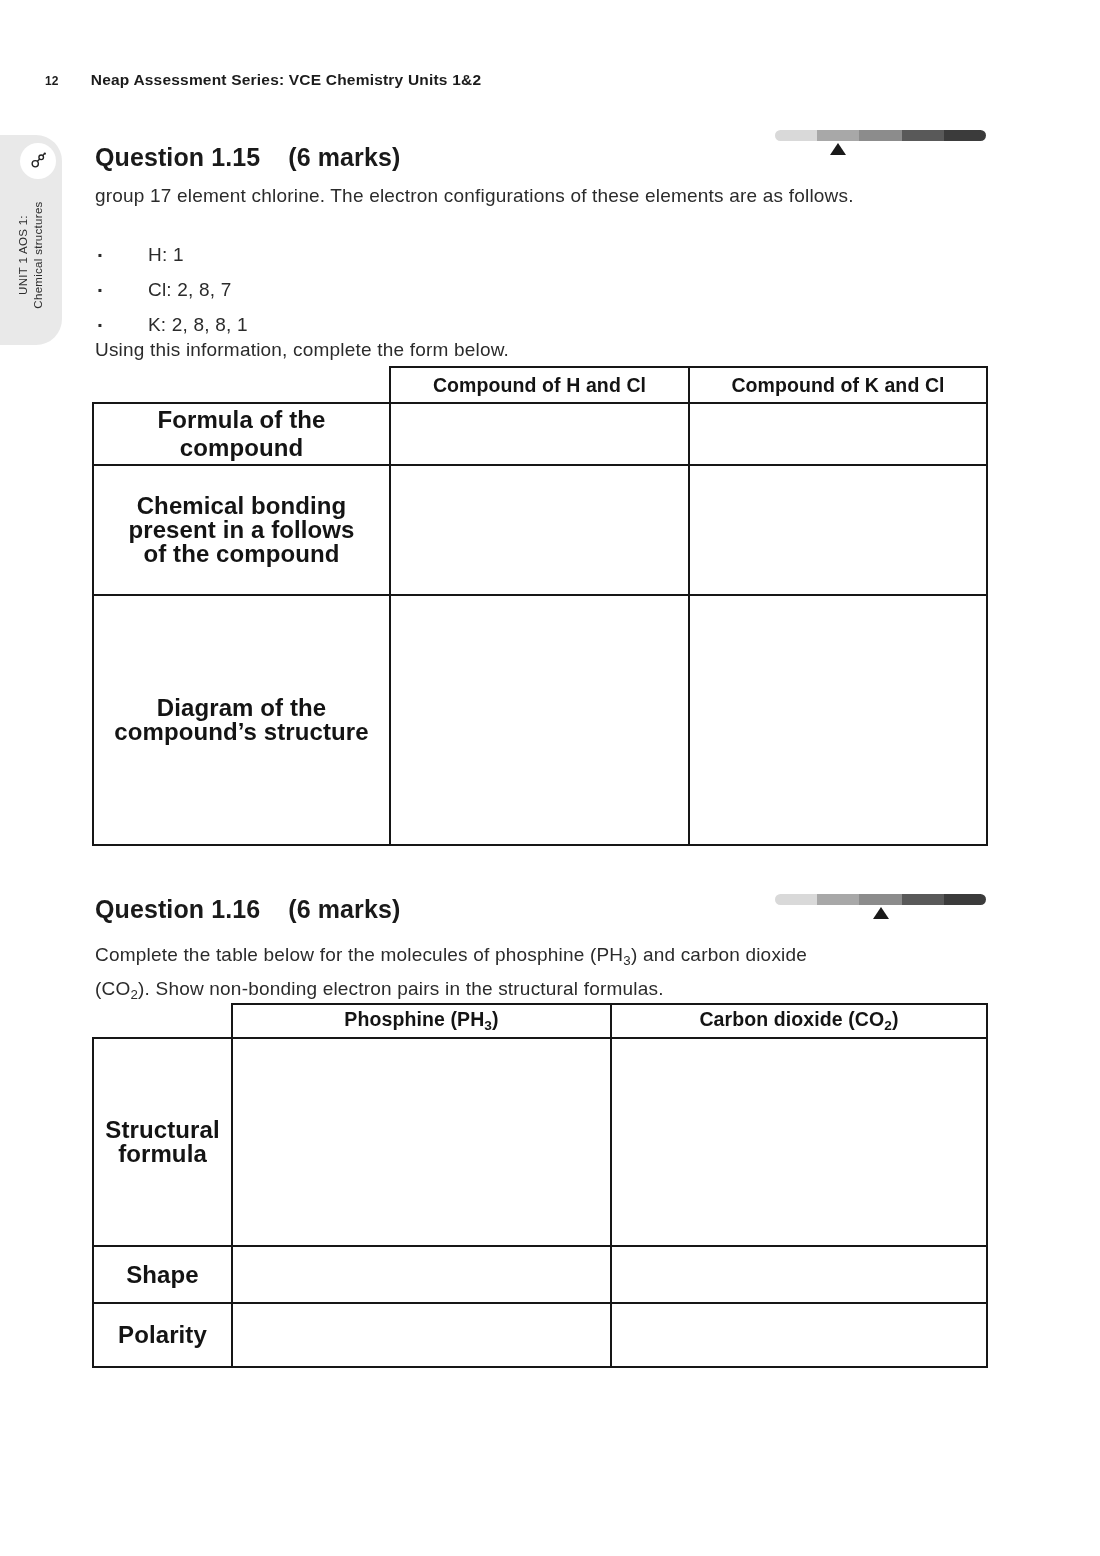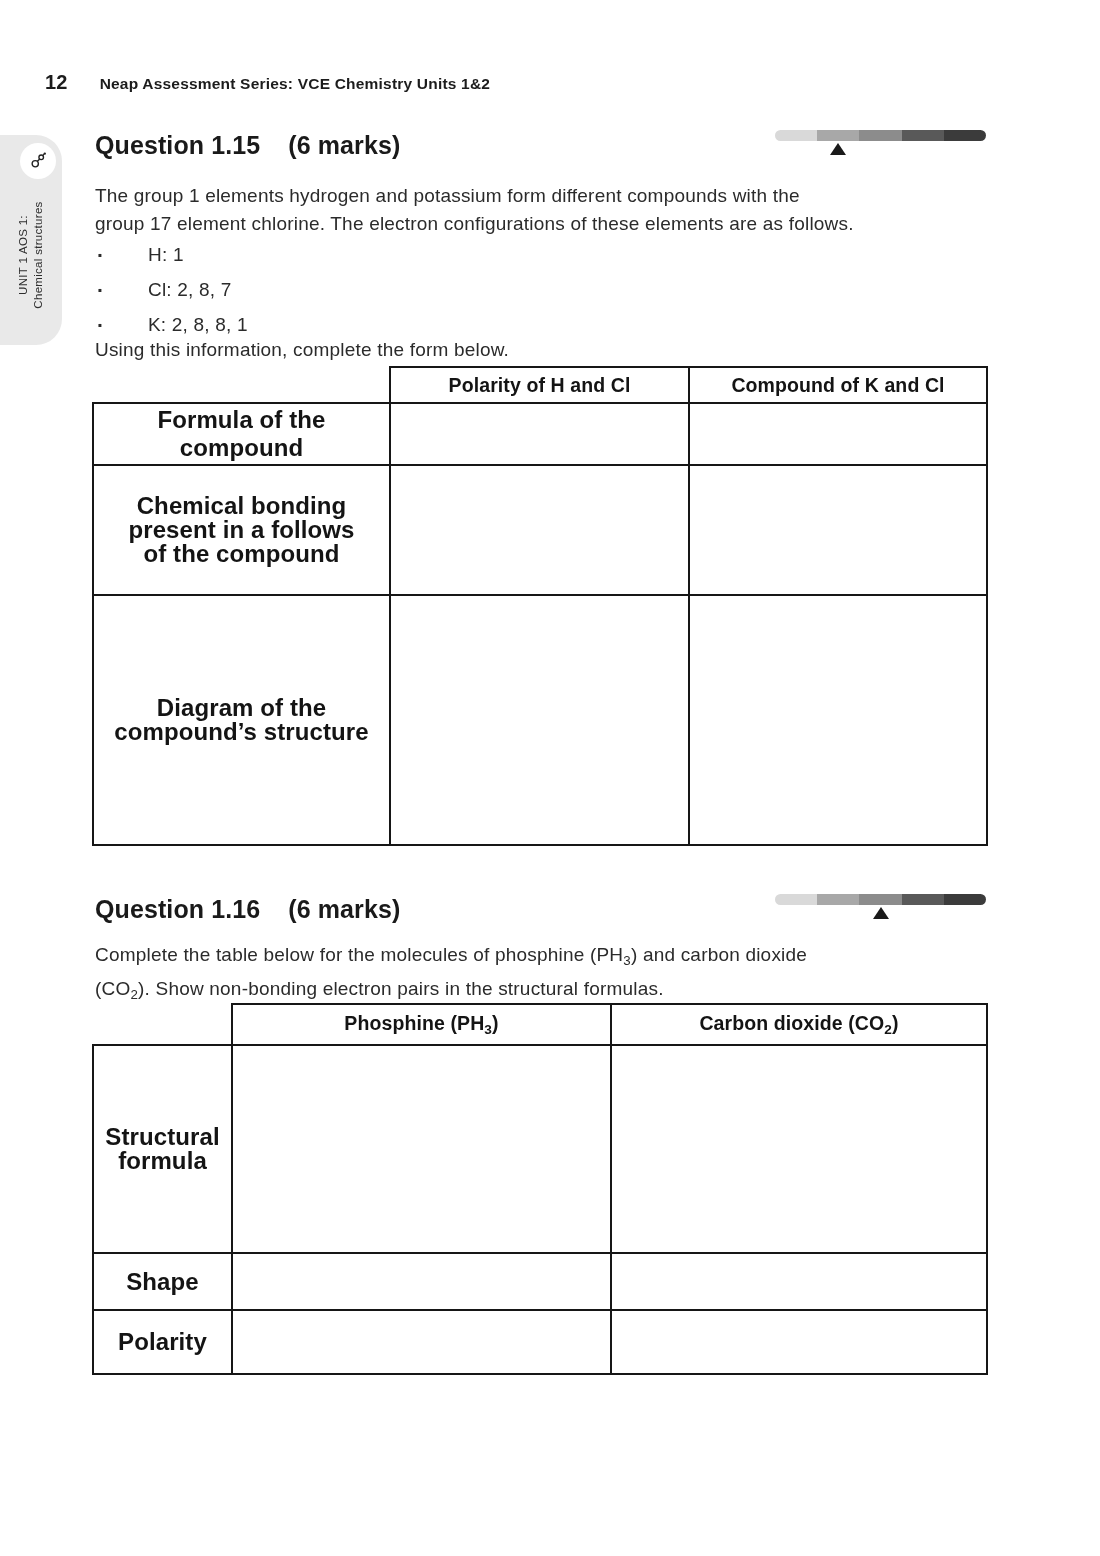--- a/index.html
+++ b/index.html
@@ -9,21 +9,21 @@
   .page {
     position: relative;
     width: 1100px;
     height: 1556px;
     background: #ffffff;
     overflow: hidden;
   }
 
   
   .run-head { position:absolute; top:71px; left:45px; display:flex; align-items:baseline; }
-  .page-num { font-size:20px; font-weight:700; color:#1c1c1c; letter-spacing:.2px; }
+  .page-num { font-size:12px; font-weight:700; color:#1c1c1c; letter-spacing:.2px; }
   .run-title { margin-left:32px; font-size:15.5px; font-weight:700; color:#1c1c1c; letter-spacing:.2px; }
 
   
   .side-tab {
     position:absolute; left:0; top:135px; width:62px; height:210px;
     border-radius:0 26px 26px 0;
   }
   .side-circle {
     position:absolute; left:20px; top:8px; width:36px; height:36px;
     background:#ffffff; border-radius:50%;
@@ -109,38 +109,37 @@
         <line x1="17.2" y1="6.1" x2="18.6" y2="4.6" stroke="#222" stroke-width="1.3"></line>
         <circle cx="19.4" cy="3.9" r="1.3" fill="#222"></circle>
       </svg>
     </div>
     <div class="side-label">
       <span>UNIT 1 AOS 1:</span>
       <span>Chemical structures</span>
     </div>
   </div>
 
-  <div class="q-heading" style="top:131px;">
+  <div class="q-heading" style="top:143px;">
     <span>Question 1.15</span>
     <span>(6 marks)</span>
   </div>
 
   <div class="diffbar" style="top:130px;">
     <div class="diff-track">
         <div class="diff-seg" style="background: rgb(217, 217, 217);"></div>
         <div class="diff-seg" style="background: rgb(168, 168, 168);"></div>
         <div class="diff-seg" style="background: rgb(140, 140, 140);"></div>
         <div class="diff-seg" style="background: rgb(89, 89, 89);"></div>
         <div class="diff-seg" style="background: rgb(59, 59, 59);"></div>
       </div>
     <div class="diff-pointer" style="left: 30%; border-bottom-color: rgb(26, 26, 26);"></div>
   </div>
 
   <div class="body-text" style="top:182px;">
-    <span class="block">The group 1 elements hydrogen and potassium form different compounds with the</span>
     <span class="block">group 17 element chlorine. The electron configurations of these elements are as follows.</span>
   </div>
 
   <ul class="bullet-list" style="top:237px;">
     <li>
         <span>H: 1</span>
       </li>
     <li>
         <span>Cl: 2, 8, 7</span>
       </li>
@@ -155,21 +154,21 @@
 
   <table class="t1">
     <colgroup>
         <col style="width:297px">
         <col style="width:299px">
         <col style="width:298px">
       </colgroup>
     <tbody>
         <tr style="height:36px;">
       <td class="no-cell"></td>
-      <th class="hdr-cell">Polarity of H and Cl</th>
+      <th class="hdr-cell">Compound of H and Cl</th>
       <th class="hdr-cell">Compound of K and Cl</th>
     </tr>
     <tr style="height:58px;">
       <th>Formula of the compound</th>
       <td></td>
       <td></td>
     </tr>
     <tr style="height:130px;">
       <th>
         <span class="lbl-line">Chemical bonding</span>
@@ -211,21 +210,21 @@
     <span class="block"><span>(CO</span><span class="sub">2</span><span>). Show non-bonding electron pairs in the structural formulas.</span></span>
   </div>
 
   <table class="t2">
     <colgroup>
         <col style="width:139px">
         <col style="width:379px">
         <col style="width:376px">
       </colgroup>
     <tbody>
-        <tr style="height:41px;">
+        <tr style="height:34px;">
       <td class="no-cell"></td>
       <th class="hdr-cell"><span>Phosphine (PH</span><span class="sub">3</span><span>)</span></th>
       <th class="hdr-cell"><span>Carbon dioxide (CO</span><span class="sub">2</span><span>)</span></th>
     </tr>
     <tr style="height:208px;">
       <th>
         <span class="lbl-line">Structural</span>
         <span class="lbl-line">formula</span>
       </th>
       <td></td>

